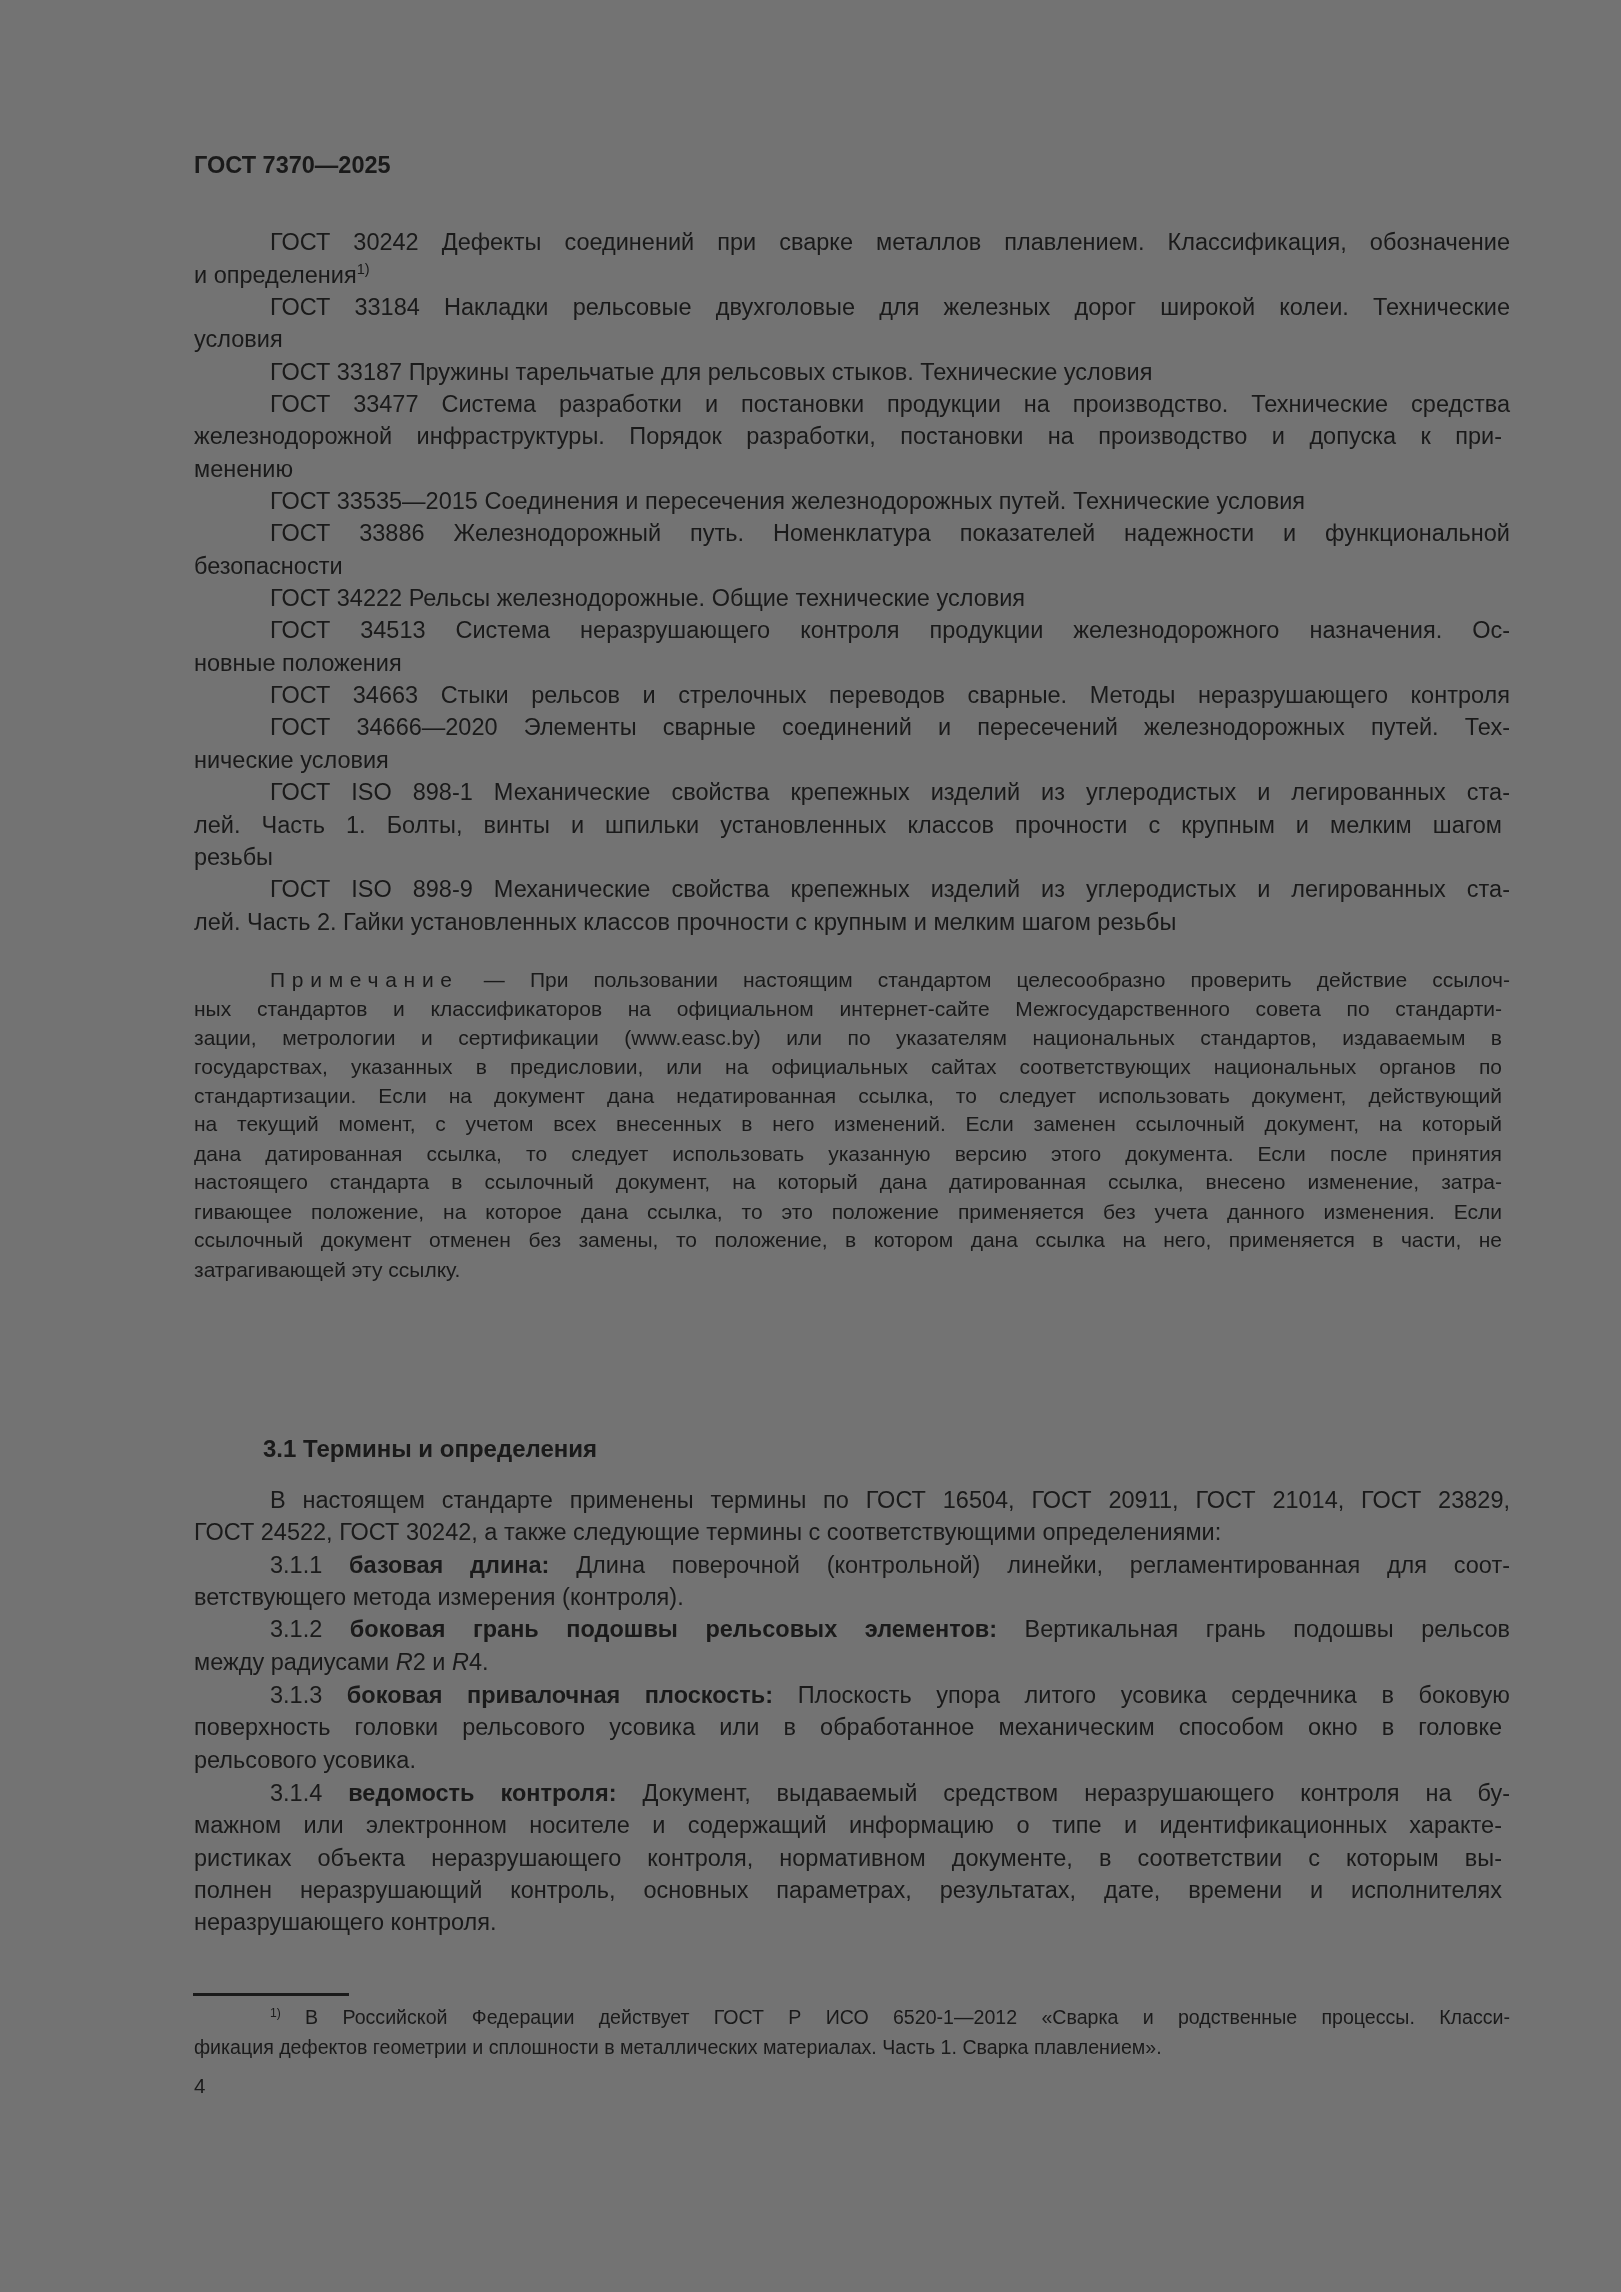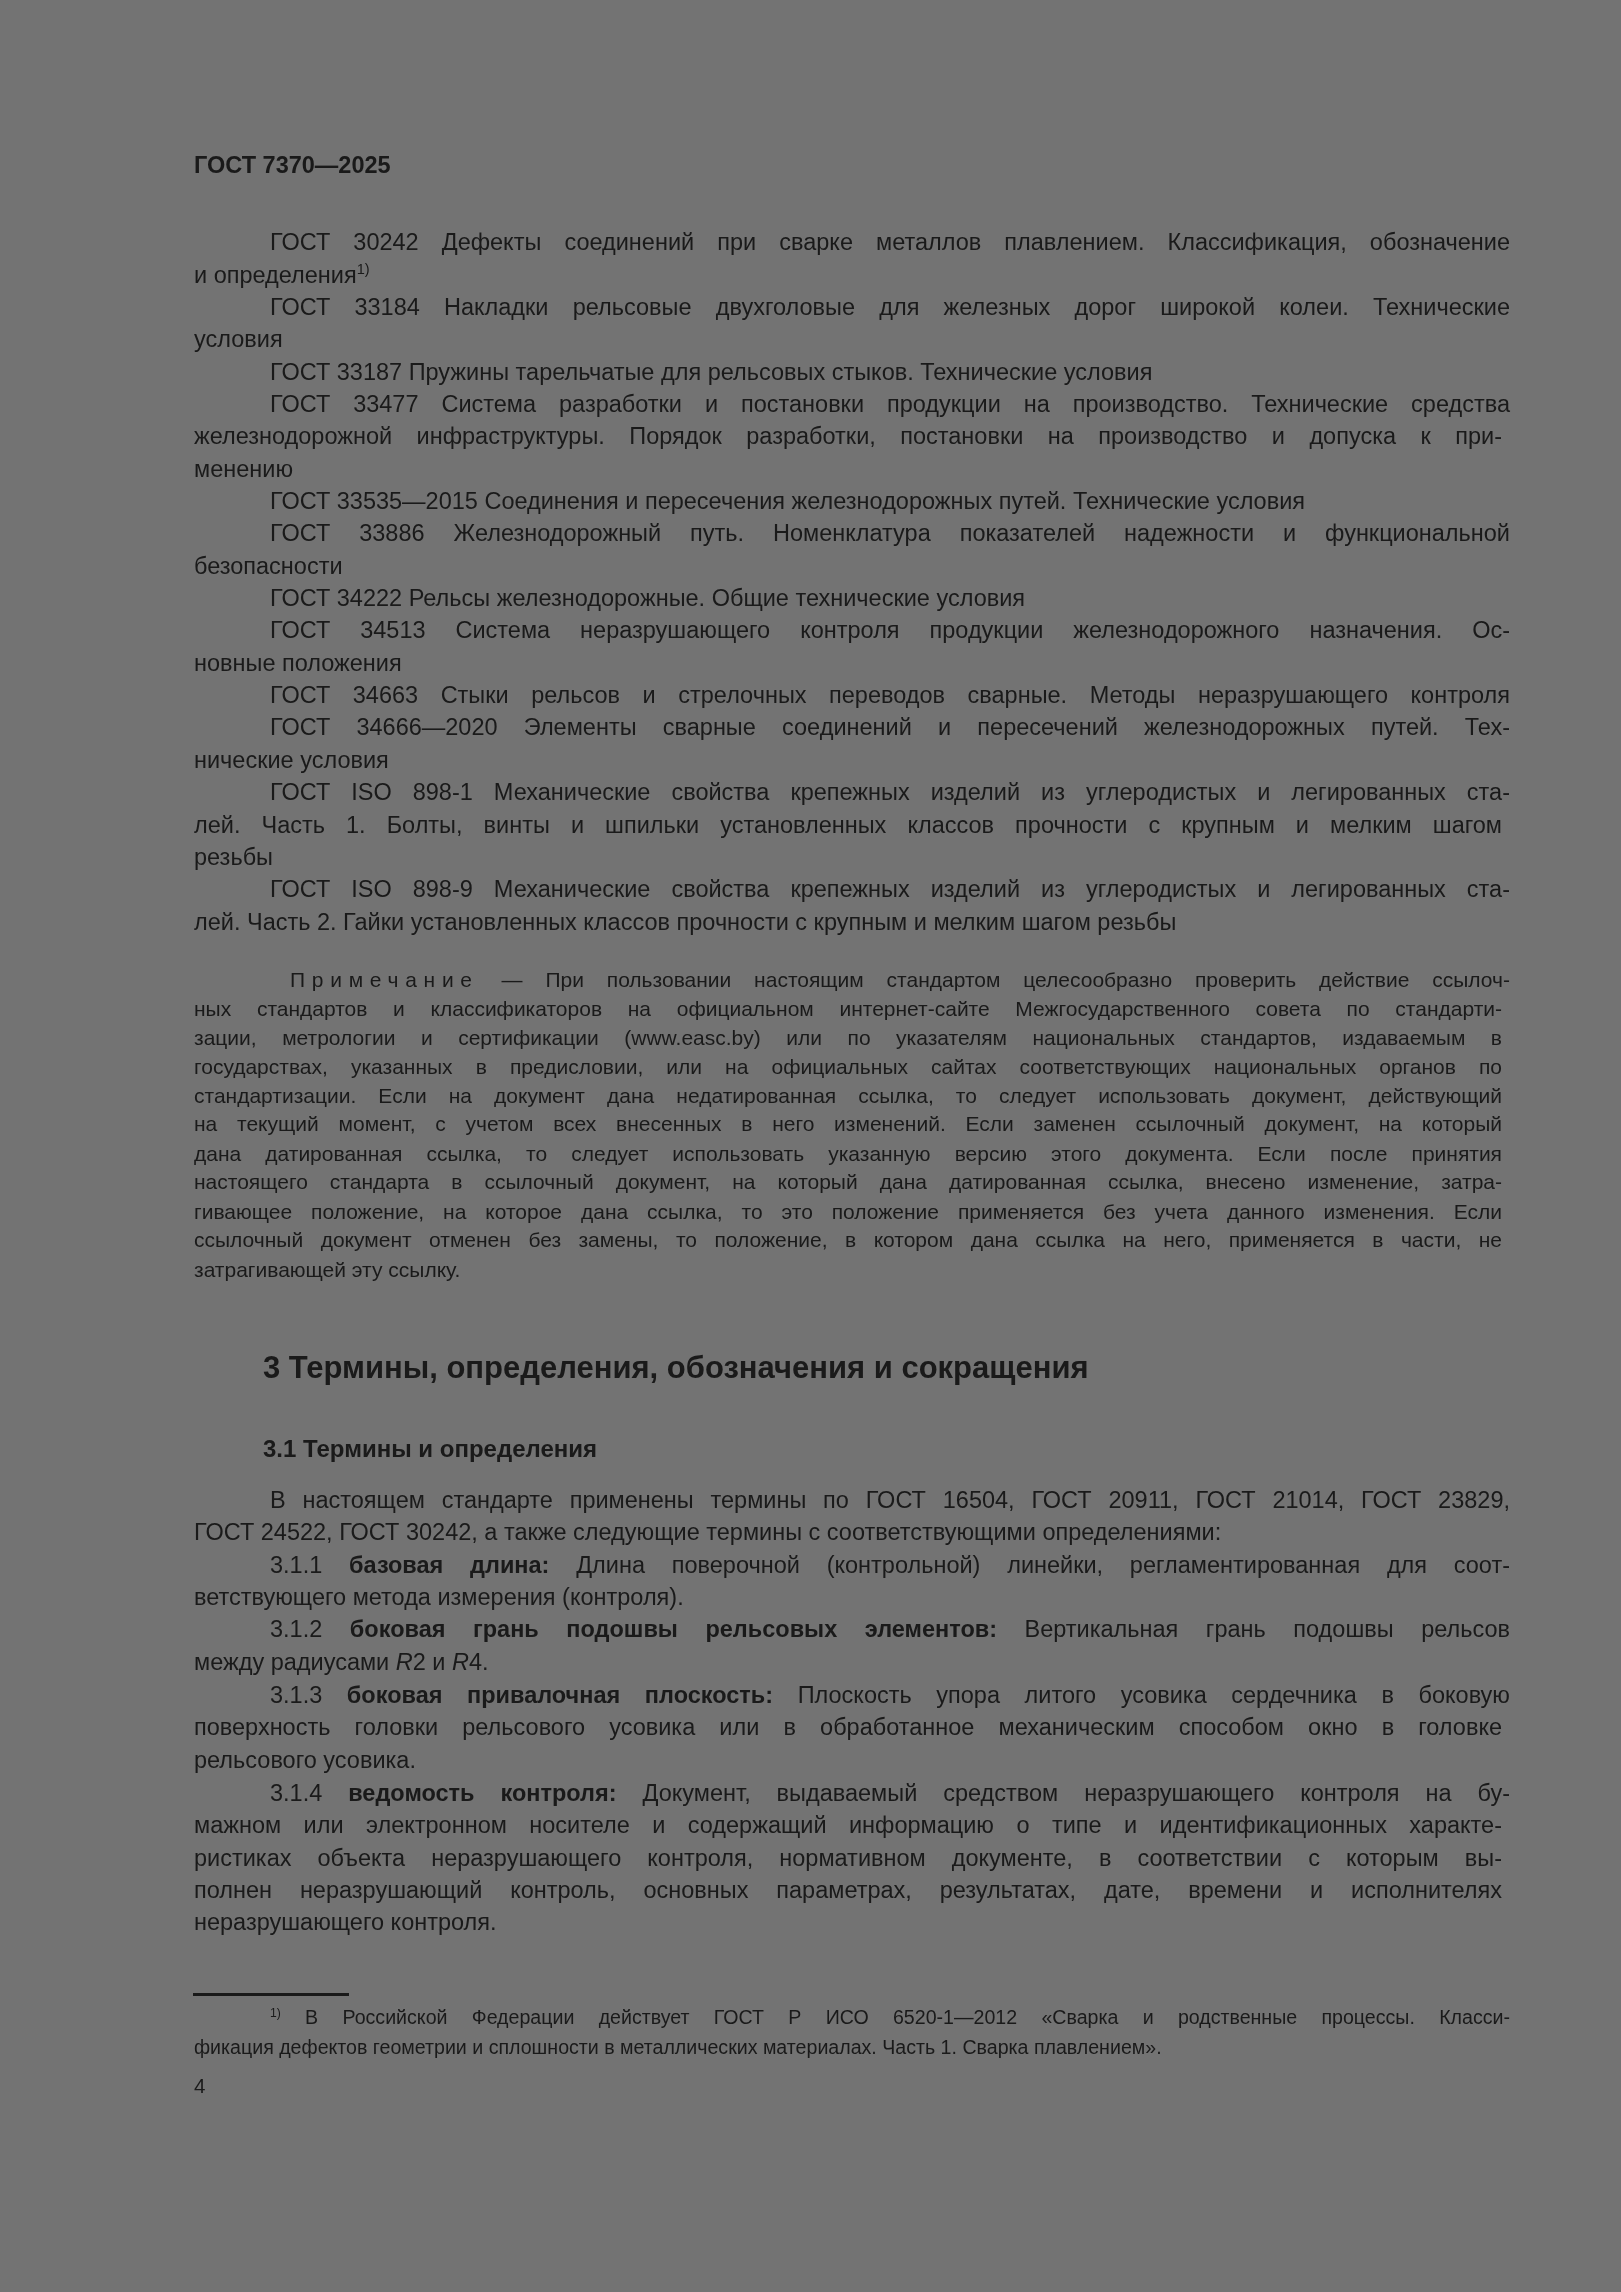--- a/index.html
+++ b/index.html
@@ -10,21 +10,21 @@
   .ind { left: 270px; width: 1240px; }
   .body { font-size: 23.5px; }
   .note { font-size: 21px; }
   .fn { font-size: 19.6px; }
   .hdr { position: absolute; left: 194px; top: 154px; font-size: 23.5px; font-weight: bold; line-height: 1; }
   .h1 { position: absolute; left: 263px; top: 1352px; font-size: 31px; font-weight: bold; line-height: 1; }
   .h2 { position: absolute; left: 263px; top: 1437px; font-size: 24px; font-weight: bold; line-height: 1; }
   b { font-weight: bold; }
   i { font-style: italic; }
   sup { font-size: 0.62em; vertical-align: 0; position: relative; top: -0.6em; }
-  .spaced { letter-spacing: 0.32em; margin-left: 20px; }
+  .spaced { letter-spacing: 0.32em; }
   .rule { position: absolute; left: 193px; top: 1993px; width: 156px; height: 2.9px; background: #1a1a1a; }
   .pgnum { position: absolute; left: 194px; top: 2076px; font-size: 20.6px; line-height: 1; }
 </style>
 </head>
 <body>
 
 <div class="page">
 
   <div class="hdr">ГОСТ 7370—2025</div>
 
@@ -60,21 +60,20 @@
     <div class="ln note j" style="top:1056px">государствах, указанных в предисловии, или на официальных сайтах соответствующих национальных органов по</div>
     <div class="ln note j" style="top:1085px">стандартизации. Если на документ дана недатированная ссылка, то следует использовать документ, действующий</div>
     <div class="ln note j" style="top:1113px">на текущий момент, с учетом всех внесенных в него изменений. Если заменен ссылочный документ, на который</div>
     <div class="ln note j" style="top:1143px">дана датированная ссылка, то следует использовать указанную версию этого документа. Если после принятия</div>
     <div class="ln note j" style="top:1171px">настоящего стандарта в ссылочный документ, на который дана датированная ссылка, внесено изменение, затра-</div>
     <div class="ln note j" style="top:1201px">гивающее положение, на которое дана ссылка, то это положение применяется без учета данного изменения. Если</div>
     <div class="ln note j" style="top:1229px">ссылочный документ отменен без замены, то положение, в котором дана ссылка на него, применяется в части, не</div>
     <div class="ln note" style="top:1259px">затрагивающей эту ссылку.</div>
   </div>
 
-  <div class="h1">3 Термины, определения, обозначения и сокращения</div>
   <div class="h2">3.1 Термины и определения</div>
 
   <div>
     <div class="ln body ind j" style="top:1489px">В настоящем стандарте применены термины по ГОСТ 16504, ГОСТ 20911, ГОСТ 21014, ГОСТ 23829,</div>
     <div class="ln body" style="top:1521px">ГОСТ 24522, ГОСТ 30242, а также следующие термины с соответствующими определениями:</div>
 
     <div class="ln body ind j" style="top:1554px"><span>3.1.1</span> <b>базовая длина:</b> <span>Длина поверочной (контрольной) линейки, регламентированная для соот-</span></div>
     <div class="ln body" style="top:1586px">ветствующего метода измерения (контроля).</div>
 
     <div class="ln body ind j" style="top:1618px"><span>3.1.2</span> <b>боковая грань подошвы рельсовых элементов:</b> <span>Вертикальная грань подошвы рельсов</span></div>

